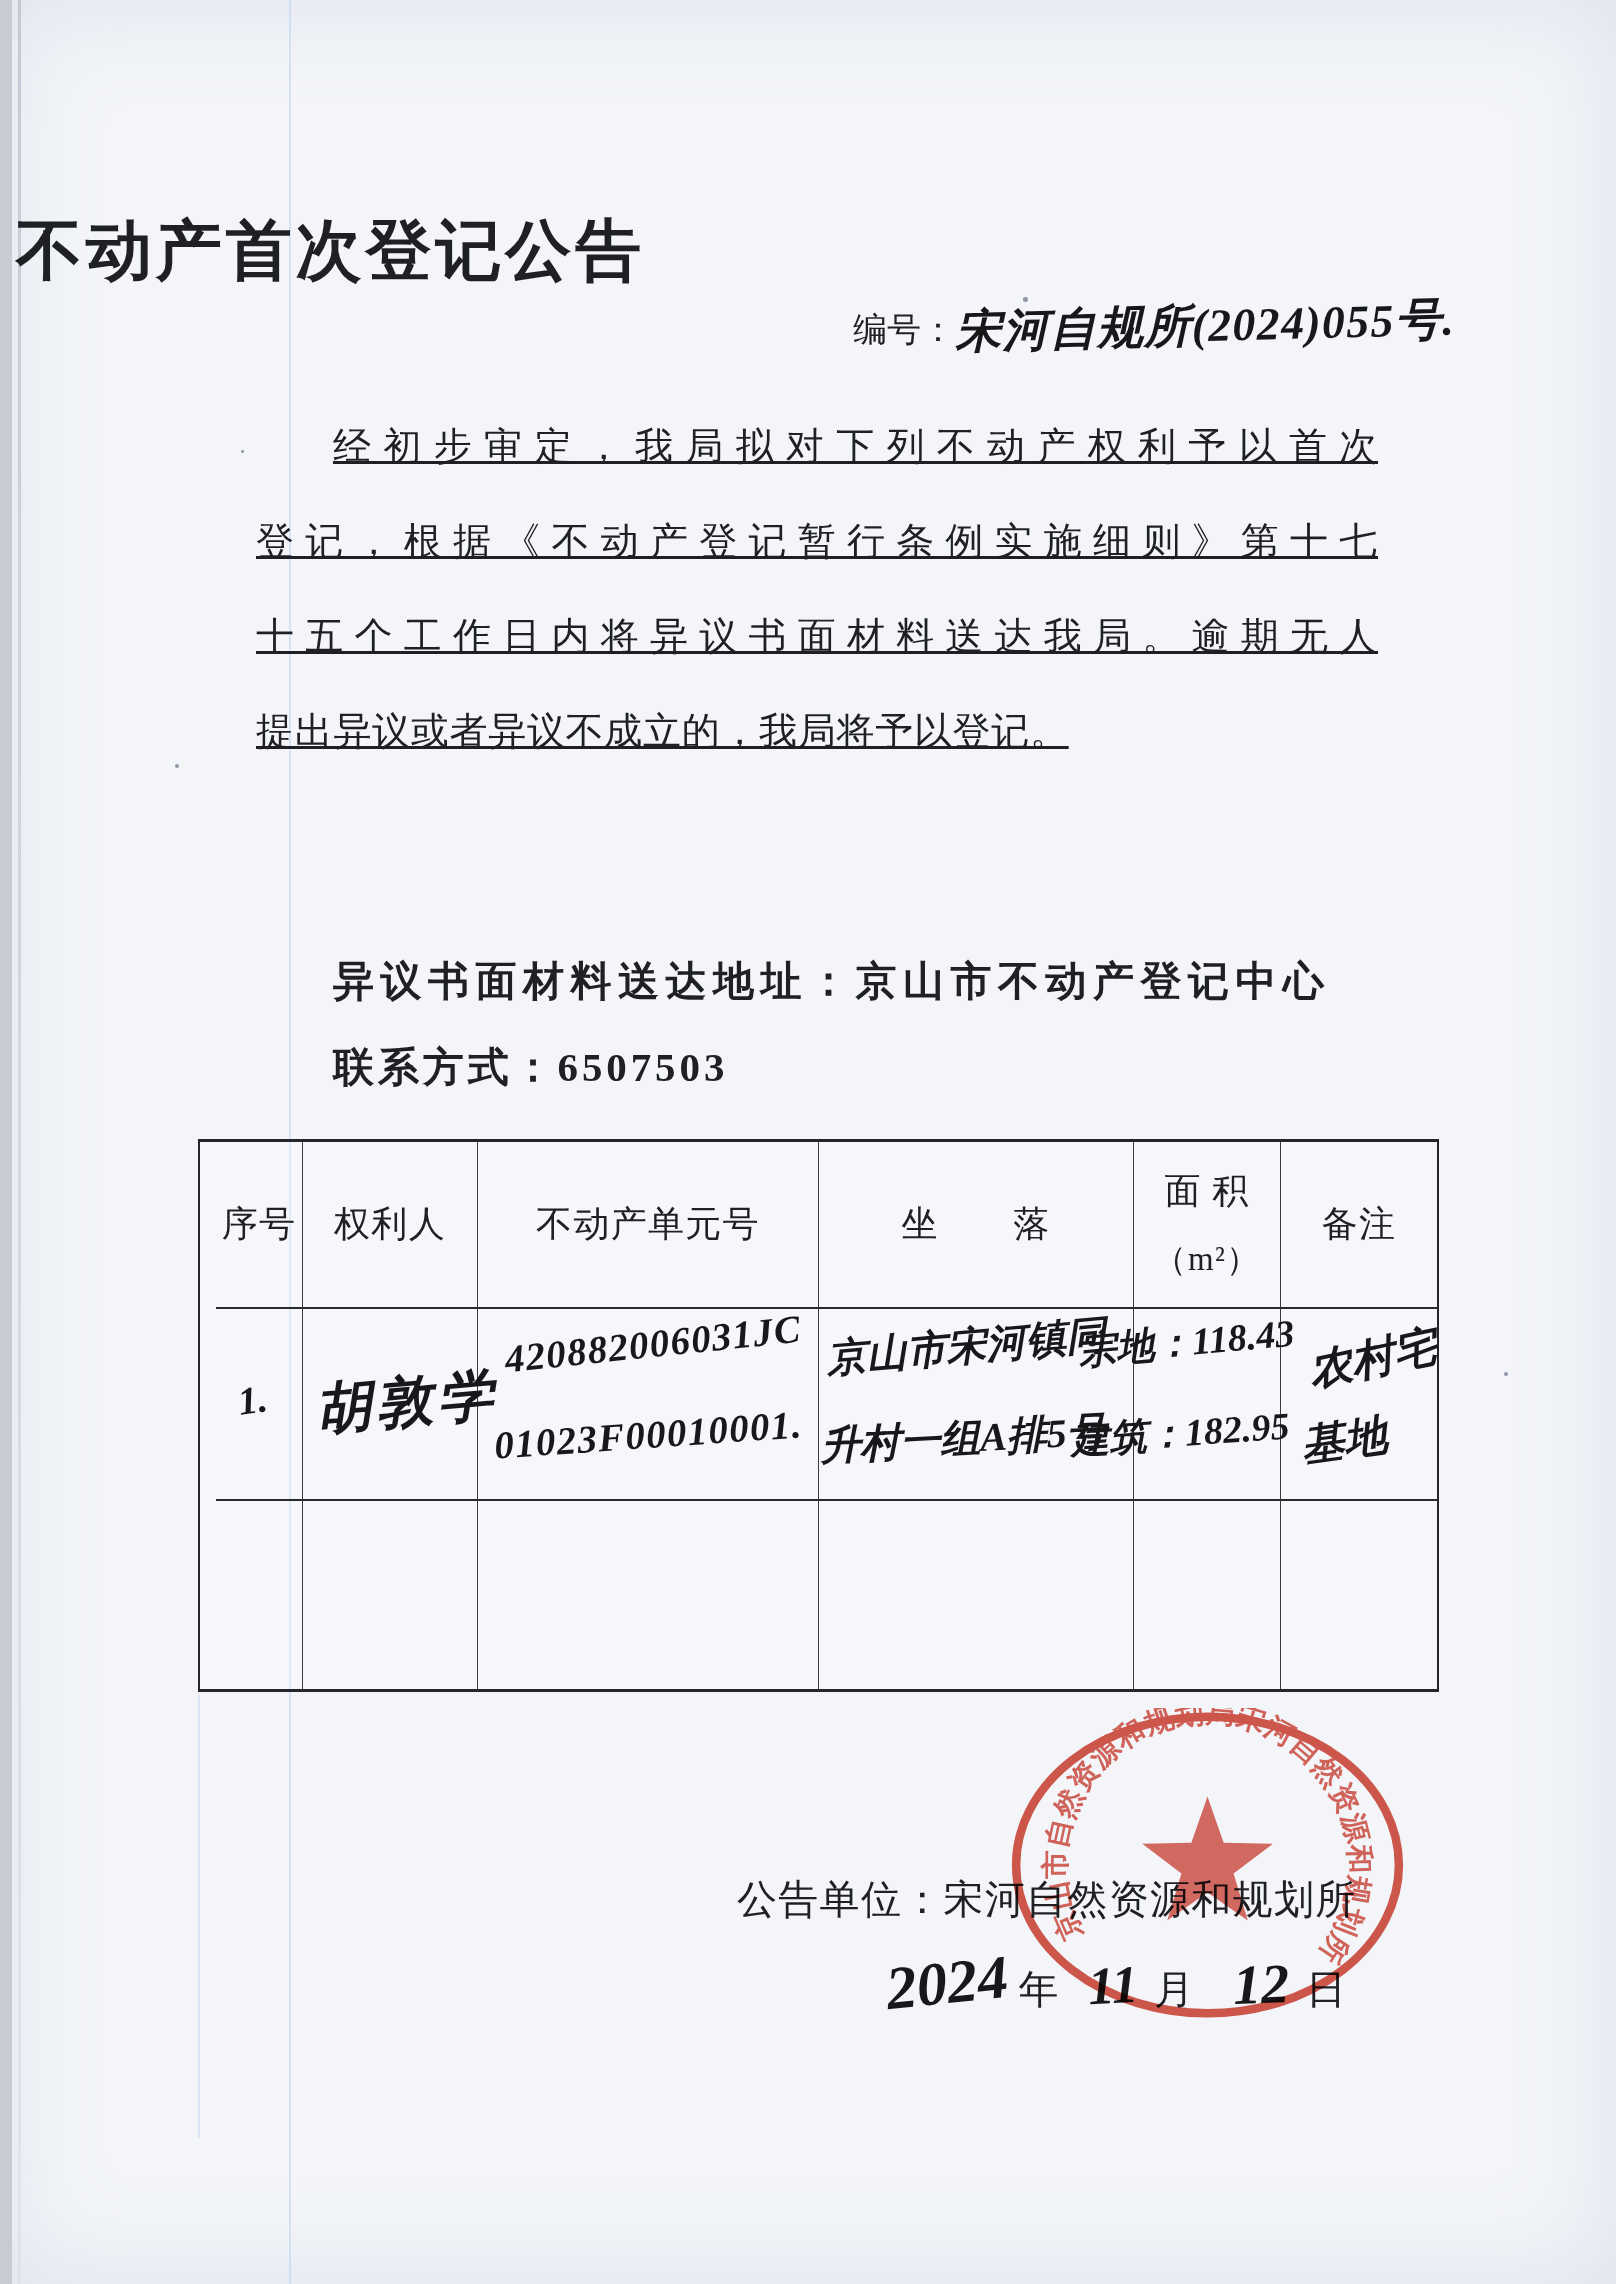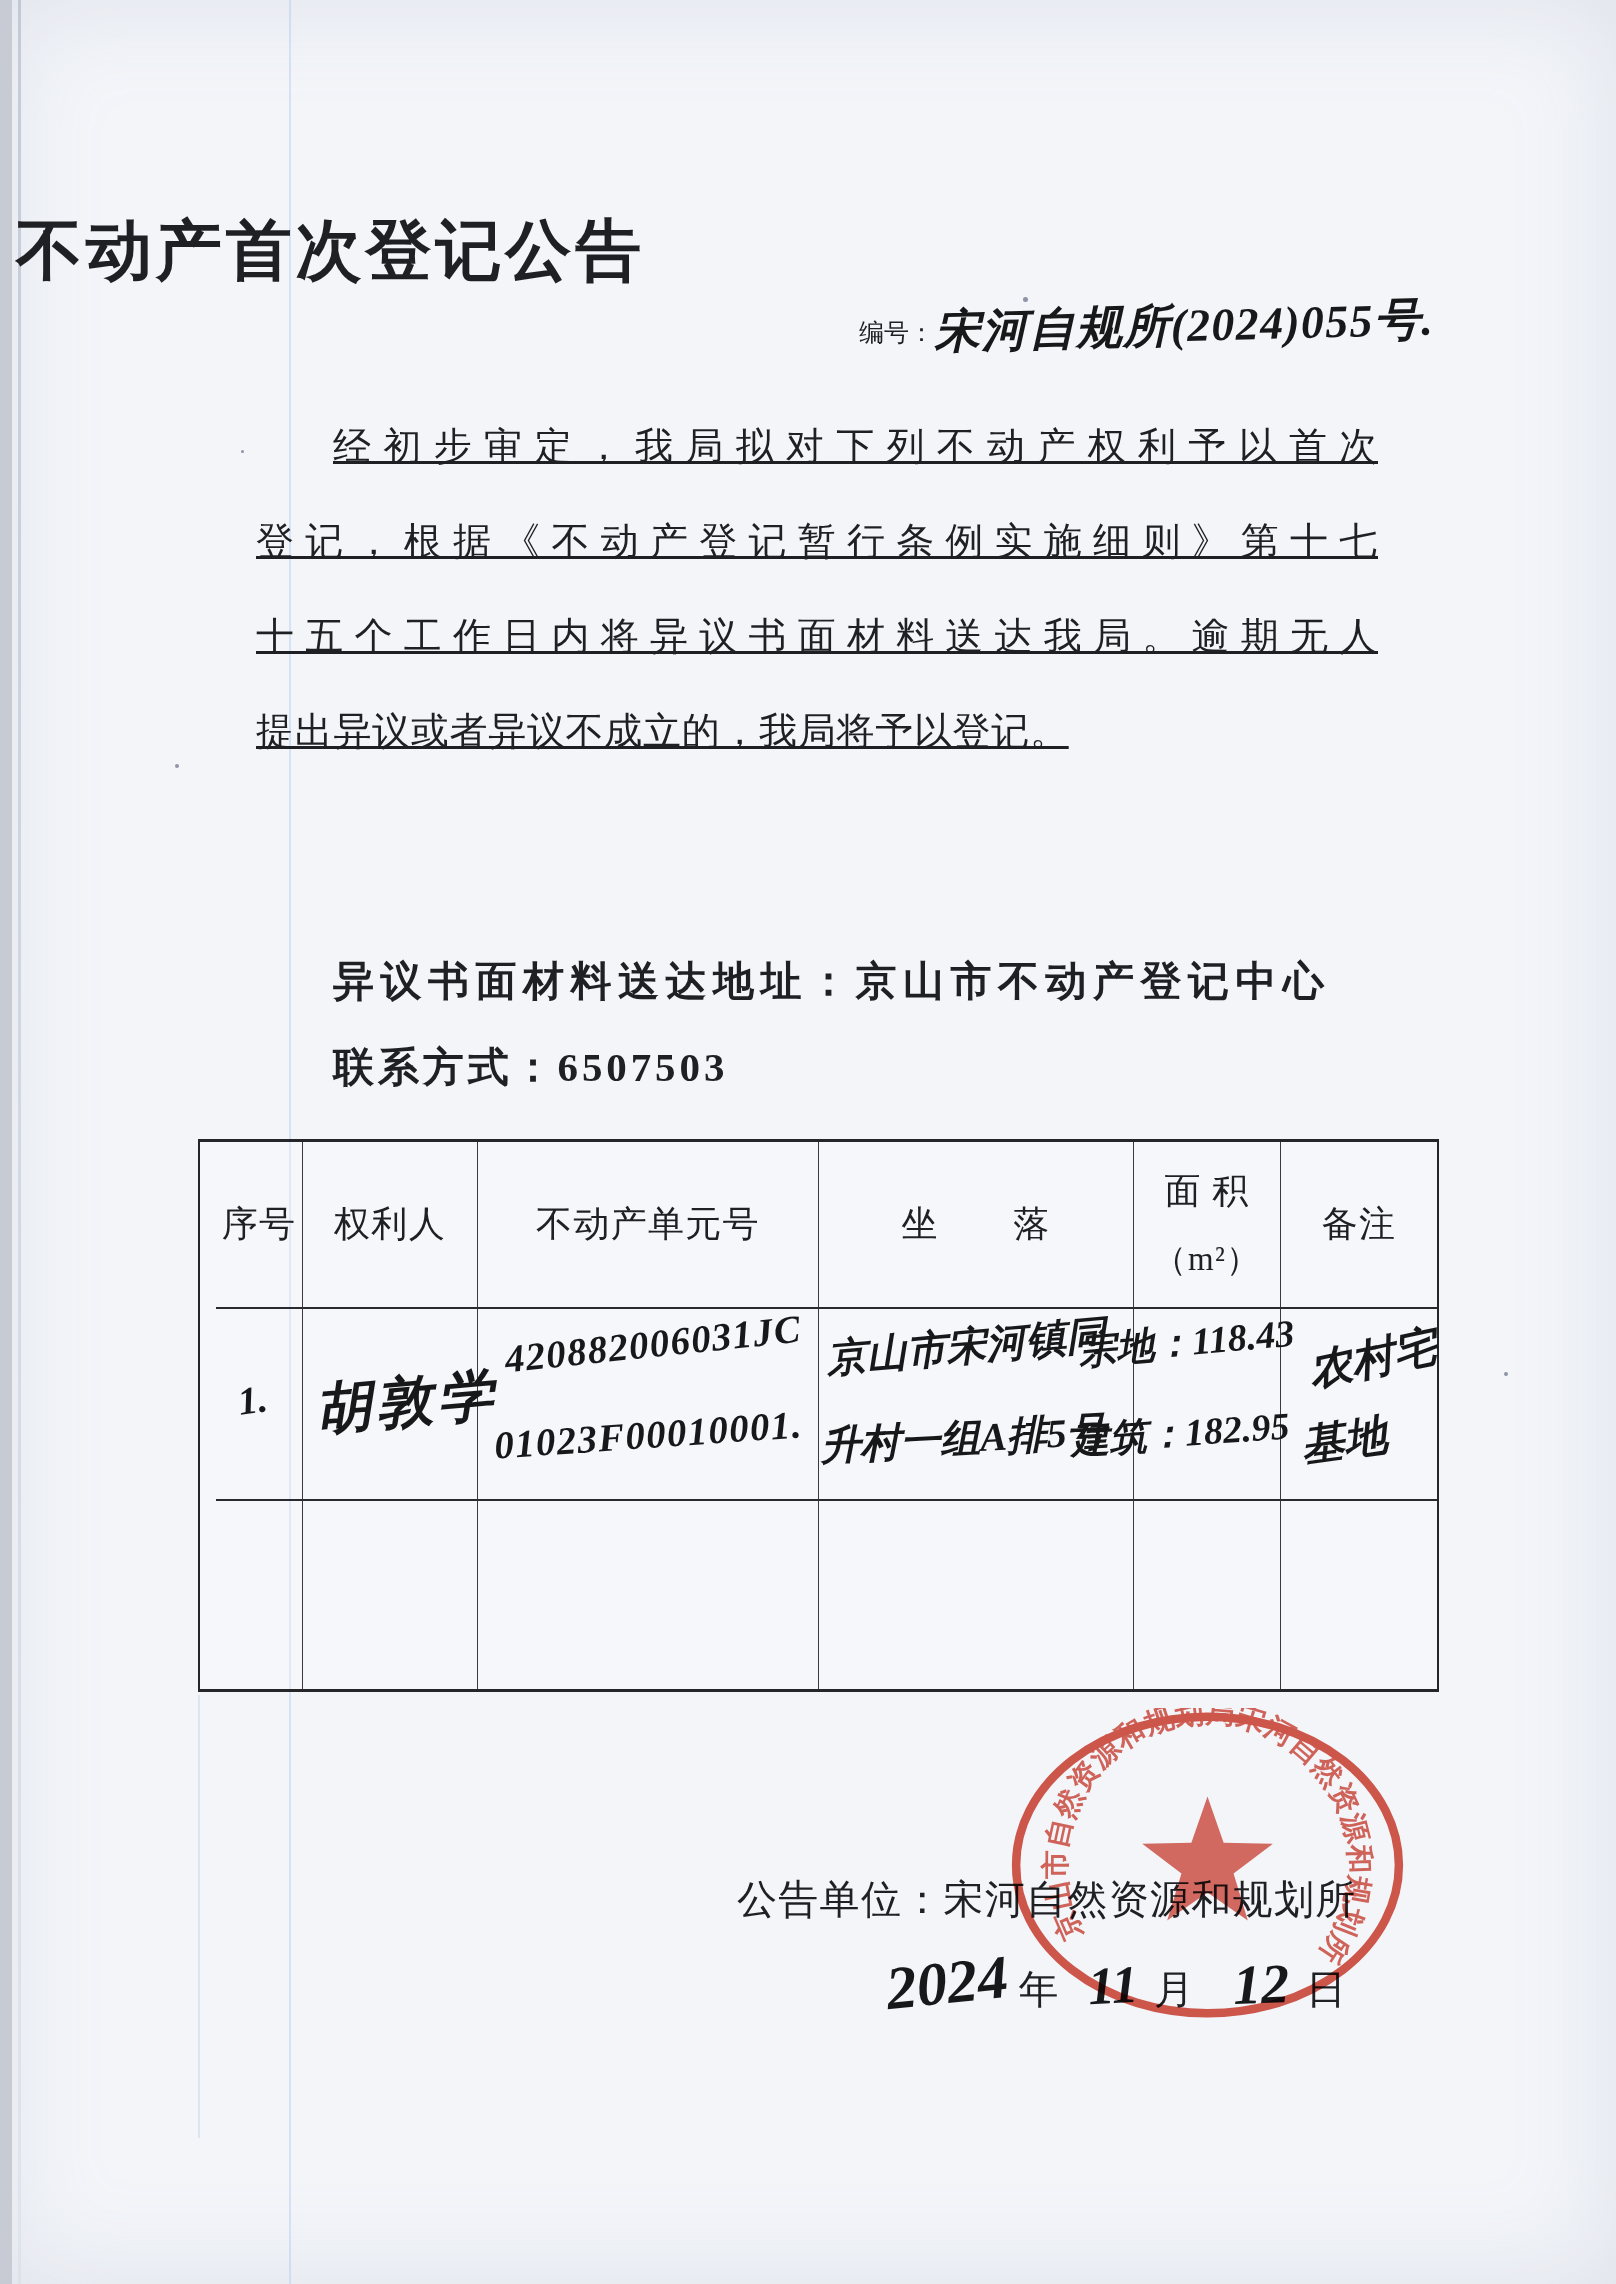--- a/index.html
+++ b/index.html
@@ -16,21 +16,21 @@
                  background:linear-gradient(180deg, rgba(165,175,192,.55), rgba(190,200,215,.22)); }
   .streak-a    { position:absolute; left:289px; top:0; width:2px; height:100%; background:rgba(150,185,235,.30); }
   .streak-b    { position:absolute; left:198px; top:1695px; width:2px; height:443px; background:rgba(150,185,235,.26); }
   .speck       { position:absolute; background:rgba(60,70,95,.55); border-radius:50%; }
   
   .title {
     position:absolute; top:196px; left:0; width:100%; margin:16px;
     text-align:left; font-size:66px; font-weight:bold; letter-spacing:3.9px; line-height:78px;
   }
   .docno { position:absolute; top:295px; left:853px; white-space:nowrap; }
-  .docno-label { font-size:25px; vertical-align:baseline;margin-left:6px; }
+  .docno-label { font-size:34px; vertical-align:baseline; }
   .hw { font-style:italic; font-weight:700; color:#17181a; display:inline-block; }
   .docno-value { font-size:46px; transform:rotate(-1.5deg); letter-spacing:1.3px; }
   .body-block { position:absolute; left:256px; top:399px; width:1122px;text-decoration:underline; }
   .bline {
     height:95px; line-height:95px; font-size:38px; letter-spacing:0.7px;
     text-align:justify; text-align-last:justify; overflow:hidden;
   }
   .bline.first { text-indent:77px; }
   .bline.last  { text-align-last:left; }
   .bold-line { position:absolute; left:256px; white-space:nowrap; font-weight:bold; }

